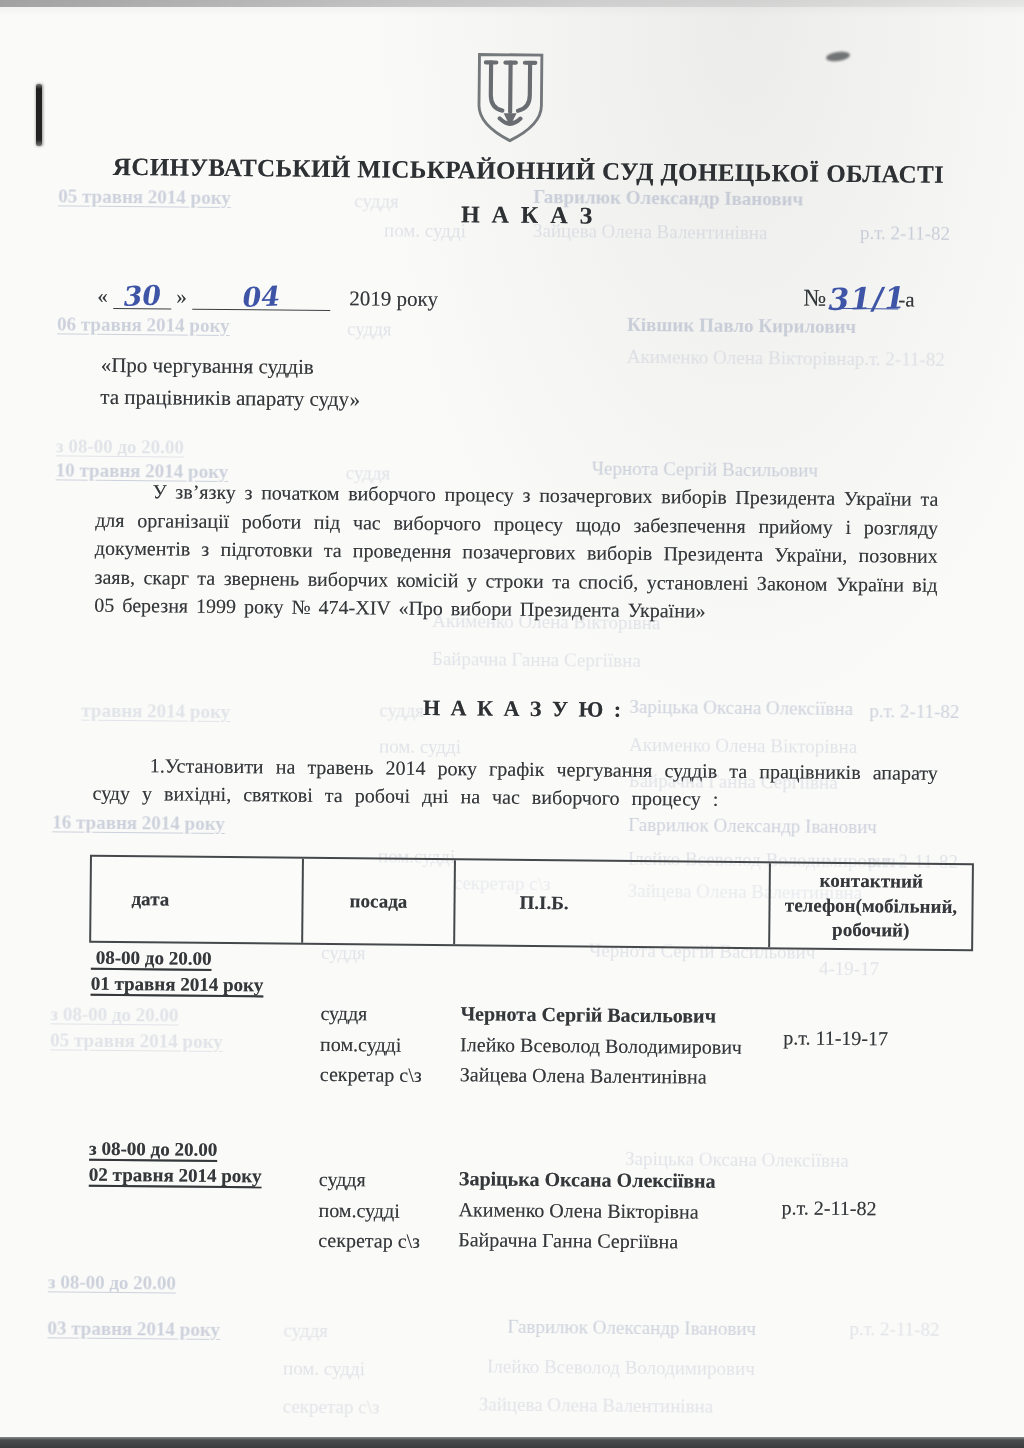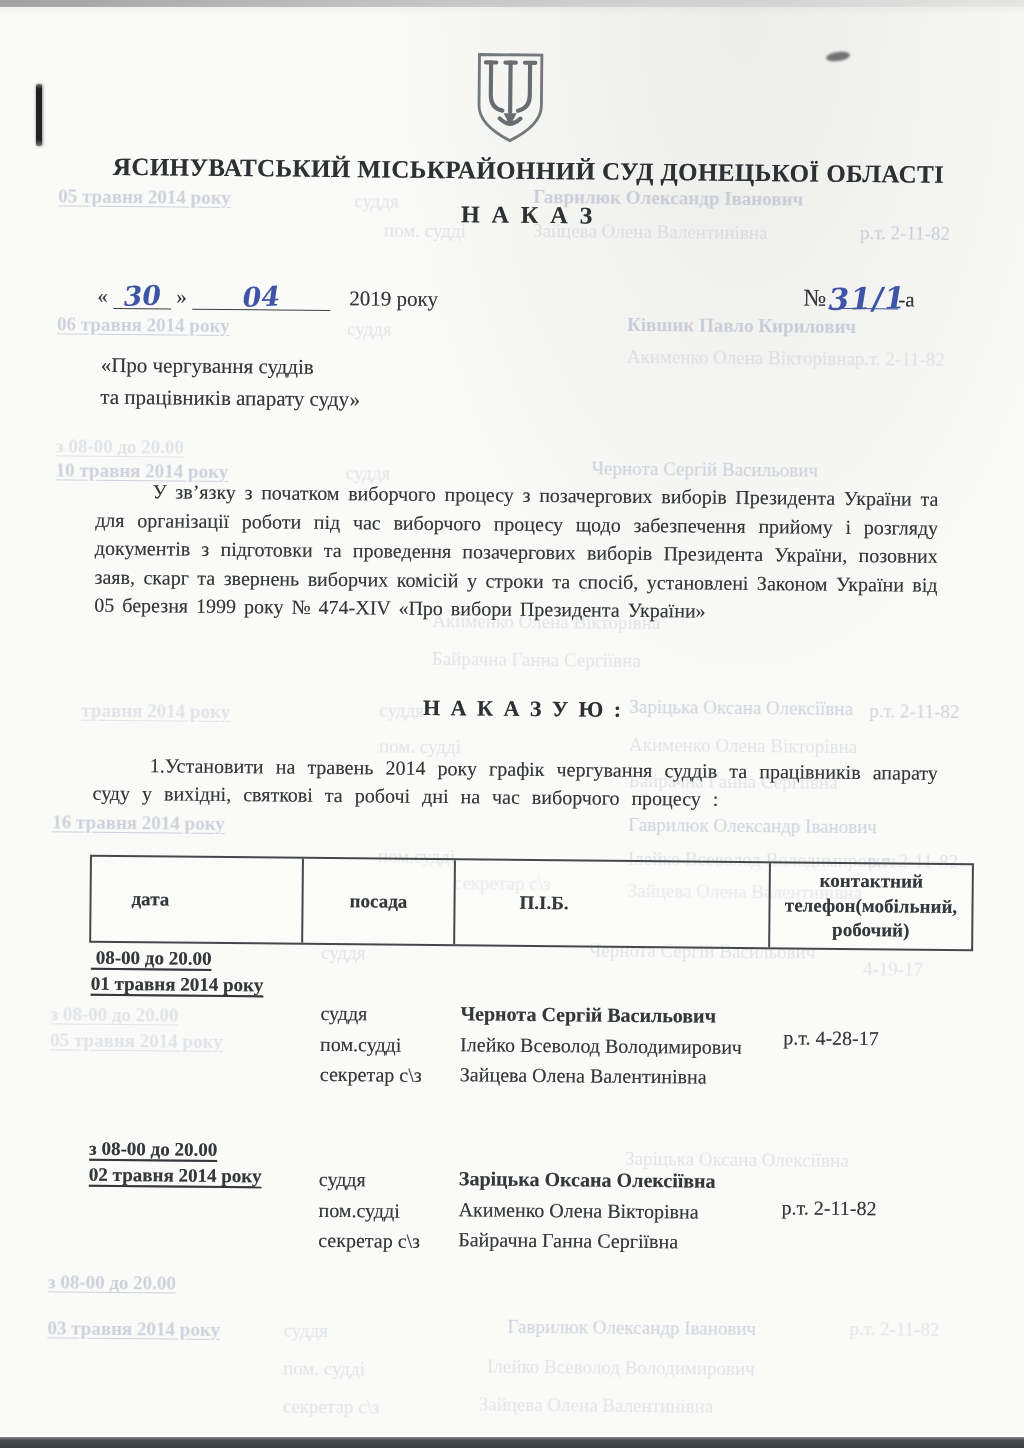--- a/index.html
+++ b/index.html
@@ -107,21 +107,21 @@
         <span class="ghost g-f" style="left: 636px; top: 764px;">Байрачна Ганна Сергіївна</span>
         <span class="ghost g-bu" style="left: 60px; top: 811px;">16 травня 2014 року</span>
         <span class="ghost" style="left: 636px; top: 808px;">Гаврилюк Олександр Іванович</span>
         <span class="ghost g-f" style="left: 386px; top: 842px;">пом.судді</span>
         <span class="ghost g-f" style="left: 636px; top: 842px;">Ілейко Всеволод Володимирович</span>
         <span class="ghost g-f" style="left: 876px; top: 842px;">р.т. 2-11-82</span>
         <span class="ghost g-f" style="left: 462px; top: 868px;">секретар с\з</span>
         <span class="ghost g-f" style="left: 636px; top: 874px;">Зайцева Олена Валентинівна</span>
         <span class="ghost g-f" style="left: 330px; top: 939px;">суддя</span>
         <span class="ghost g-f" style="left: 598px; top: 934px;">Чернота Сергій Васильович</span>
-        <span class="ghost g-f" style="left: 872px; top: 950px;">4-19-17</span>
+        <span class="ghost g-f" style="left: 828px; top: 950px;">4-19-17</span>
         <span class="ghost g-f g-bu" style="left: 60px; top: 1003px;">з 08-00 до 20.00</span>
         <span class="ghost g-f g-bu" style="left: 60px; top: 1029px;">05 травня 2014 року</span>
         <span class="ghost g-f" style="left: 636px; top: 1142px;">Заріцька Оксана Олексіївна</span>
         <span class="ghost g-bu" style="left: 60px; top: 1271px;">з 08-00 до 20.00</span>
         <span class="ghost g-bu" style="left: 60px; top: 1317px;">03 травня 2014 року</span>
         <span class="ghost g-f" style="left: 296px; top: 1317px;">суддя</span>
         <span class="ghost" style="left: 520px; top: 1311px;">Гаврилюк Олександр Іванович</span>
         <span class="ghost g-f" style="left: 862px; top: 1310px;">р.т. 2-11-82</span>
         <span class="ghost g-f" style="left: 296px; top: 1355px;">пом. судді</span>
         <span class="ghost g-f" style="left: 500px; top: 1351px;">Ілейко Всеволод Володимирович</span>
@@ -179,21 +179,21 @@
     <div class="txt poscol r1pos">
       <span>суддя</span>
       <span>пом.судді</span>
       <span>секретар с\з</span>
     </div>
     <div class="txt namecol r1names">
       <span class="lead">Чернота Сергій Васильович</span>
       <span>Ілейко Всеволод Володимирович</span>
       <span>Зайцева Олена Валентинівна</span>
     </div>
-    <div class="txt phone r1phone">р.т. 4-28-17</div>
+    <div class="txt phone r1phone">р.т. 11-19-17</div>
 
     <div class="txt rowdate r2">
       <span class="du">з 08-00 до 20.00</span>
       <span class="du">02 травня 2014 року</span>
     </div>
     <div class="txt poscol r2pos">
       <span>суддя</span>
       <span>пом.судді</span>
       <span>секретар с\з</span>
     </div>

